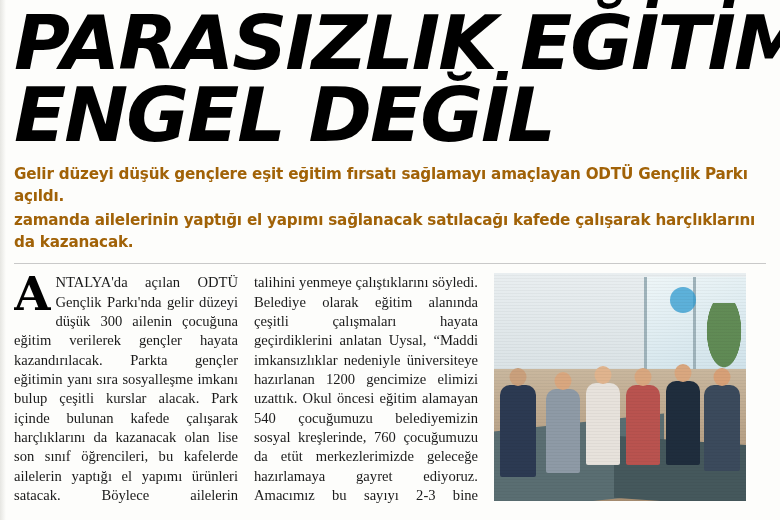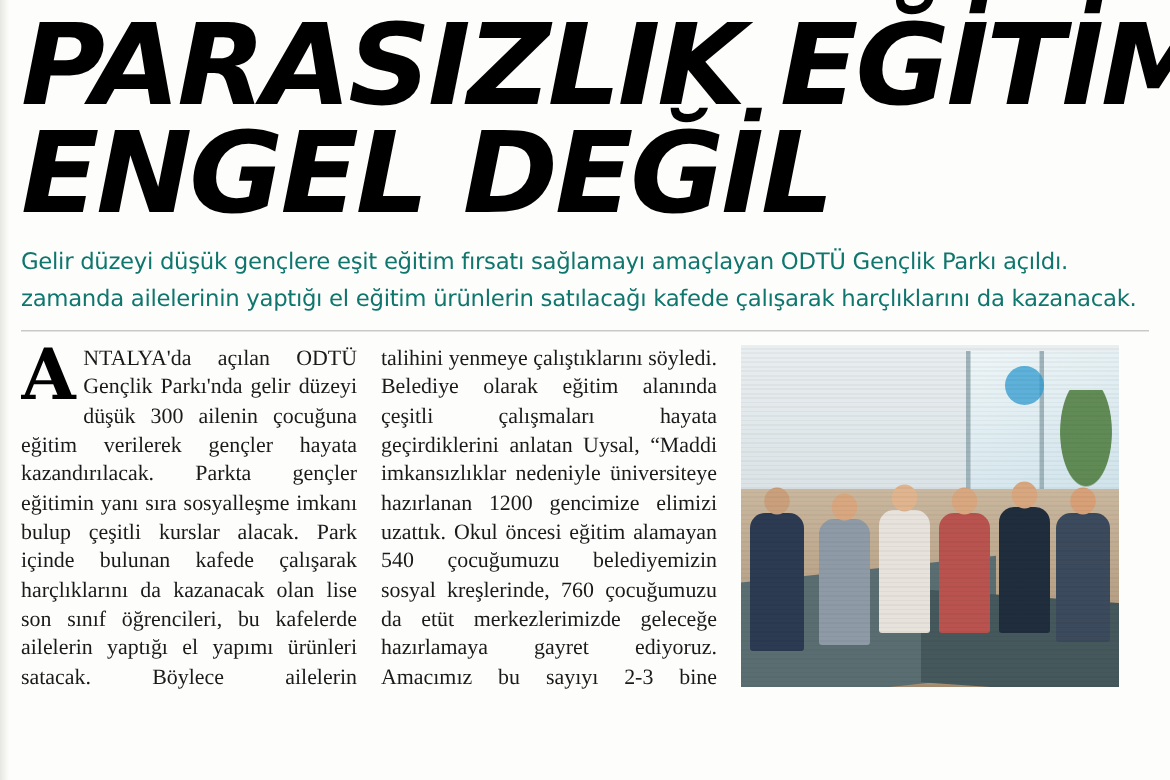--- a/index.html
+++ b/index.html
@@ -44,24 +44,24 @@
   }
   .headline.l2 {
     font-size: 75px;
     margin-top: 6px;
   }
 
   
   .deck {
     margin: 16px 14px 0 14px;
     font-family: "DejaVu Sans", sans-serif;
-    font-weight: normal;
+    font-weight: bold;
     font-size: 15.2px;
     line-height: 1.42;
-    color: #0f766e;
+    color: #a16207;
     letter-spacing: -0.2px;
   }
   .deck p {
     margin: 0 0 3px 0;
   }
   .rule {
     margin: 10px 14px 0 14px;
     height: 1px;
     background: #c9c9c9;
   }
@@ -198,21 +198,21 @@
 <div class="page">
   <div class="page-edge"></div>
 
   <div class="headline-block">
     <h1 class="headline l1">PARASIZLIK EĞİTİME</h1>
     <h1 class="headline l2">ENGEL DEĞİL</h1>
   </div>
 
   <div class="deck">
     <p>Gelir düzeyi düşük gençlere eşit eğitim fırsatı sağlamayı amaçlayan ODTÜ Gençlik Parkı açıldı.</p>
-    <p>zamanda ailelerinin yaptığı el eğitim ürünlerin satılacağı kafede çalışarak harçlıklarını da kazanacak.</p>
+    <p>zamanda ailelerinin yaptığı el yapımı sağlanacak satılacağı kafede çalışarak harçlıklarını da kazanacak.</p>
   </div>
 
   <div class="rule"></div>
 
   <div class="body-area">
     <div class="col">
       <p class="dropcap-para">
         <span class="dropcap">A</span><span>NTALYA'da açılan ODTÜ Gençlik Parkı'nda gelir düzeyi düşük 300 ailenin çocuğuna eğitim verilerek gençler hayata kazandırılacak. Parkta gençler eğitimin yanı sıra sosyalleşme imkanı bulup çeşitli kurslar alacak. Park içinde bulunan kafede çalışarak harçlıklarını da kazanacak olan lise son sınıf öğrencileri, bu kafelerde ailelerin yaptığı el yapımı ürünleri satacak. Böylece ailelerin ekonomisine de katkı sağlanacak. Muratpaşa Belediyesi, Orta Doğu Teknik Üniversitesi (ODTÜ) ve Adalya</span>
       </p>
     </div>

